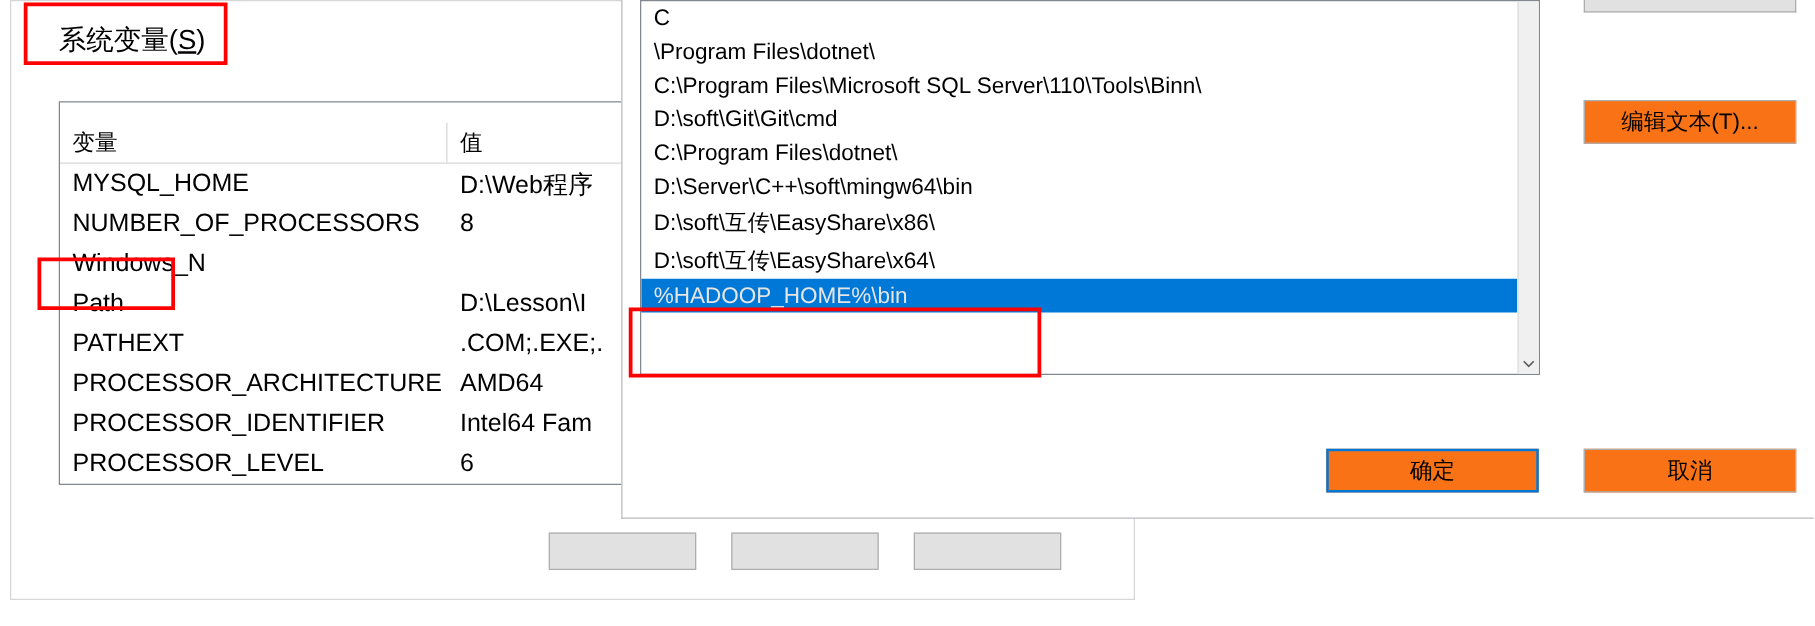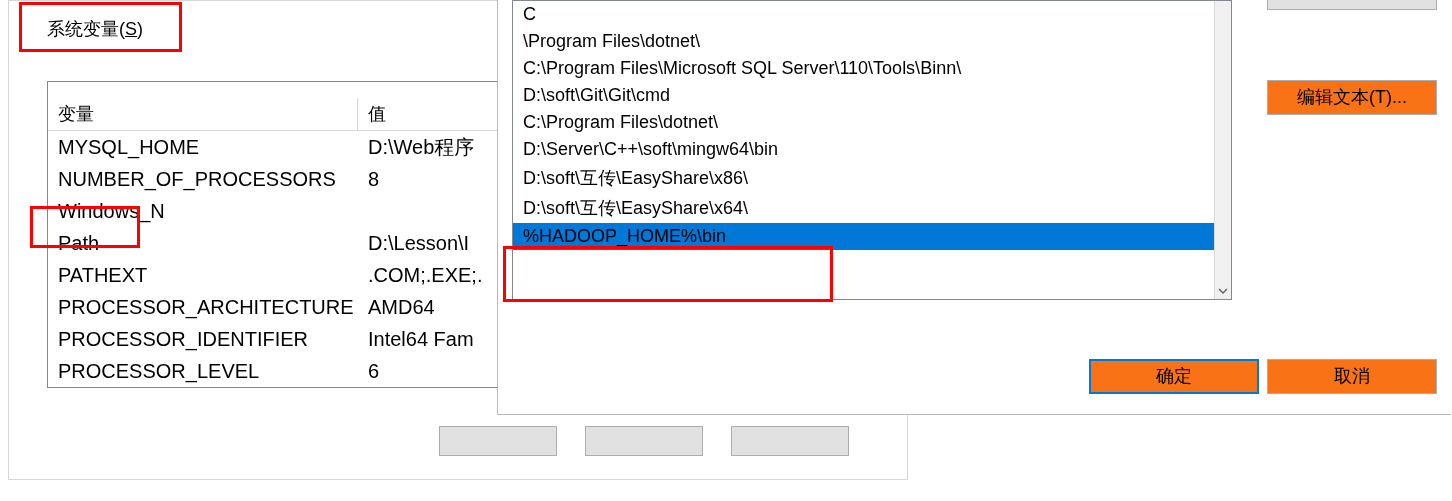--- a/index.html
+++ b/index.html
@@ -23,21 +23,21 @@
     width: 900px;
     height: 480px;
     border: 1px solid #d7d7d7;
   }
   .group-label {
     position: absolute;
     left: 30px;
     top: 12px;
     background: #fff;
     padding: 4px 8px;
-    font-size: 18px;
+    font-size: 22px;
   }
   .group-label u { text-decoration: underline; }
 
   .var-table {
     position: absolute;
     left: 38px;
     top: 80px;
     width: 840px;
     border: 1px solid #828790;
   }
@@ -124,21 +124,21 @@
     overflow: hidden;
   }
   .path-items .item {
     font-size: 18px;
     padding: 3px 10px;
     white-space: nowrap;
     overflow: hidden;
   }
   .path-items .item.selected {
     background: #0078d7;
-    color: #000000;
+    color: #e5e5e5;
   }
   
   .scrollbar {
     position: absolute;
     right: 0;
     top: 0;
     bottom: 0;
     width: 17px;
     background: #f0f0f0;
     border-left: 1px solid #dcdcdc;
@@ -182,21 +182,21 @@
     line-height: 33px;
     cursor: pointer;
   }
   .btn.default { border: 2px solid #0078d7; line-height: 31px; }
 
   .dlg-bottom-btns {
     position: absolute;
     bottom: 20px;
     right: 14px;
     display: flex;
-    gap: 8px;
+    gap: 36px;
   }
 </style>
 </head>
 <body>
 
 <div class="left-panel">
 
   <div class="group-label">
     <span>系统变量(</span><u>S</u><span>)</span>
   </div>

